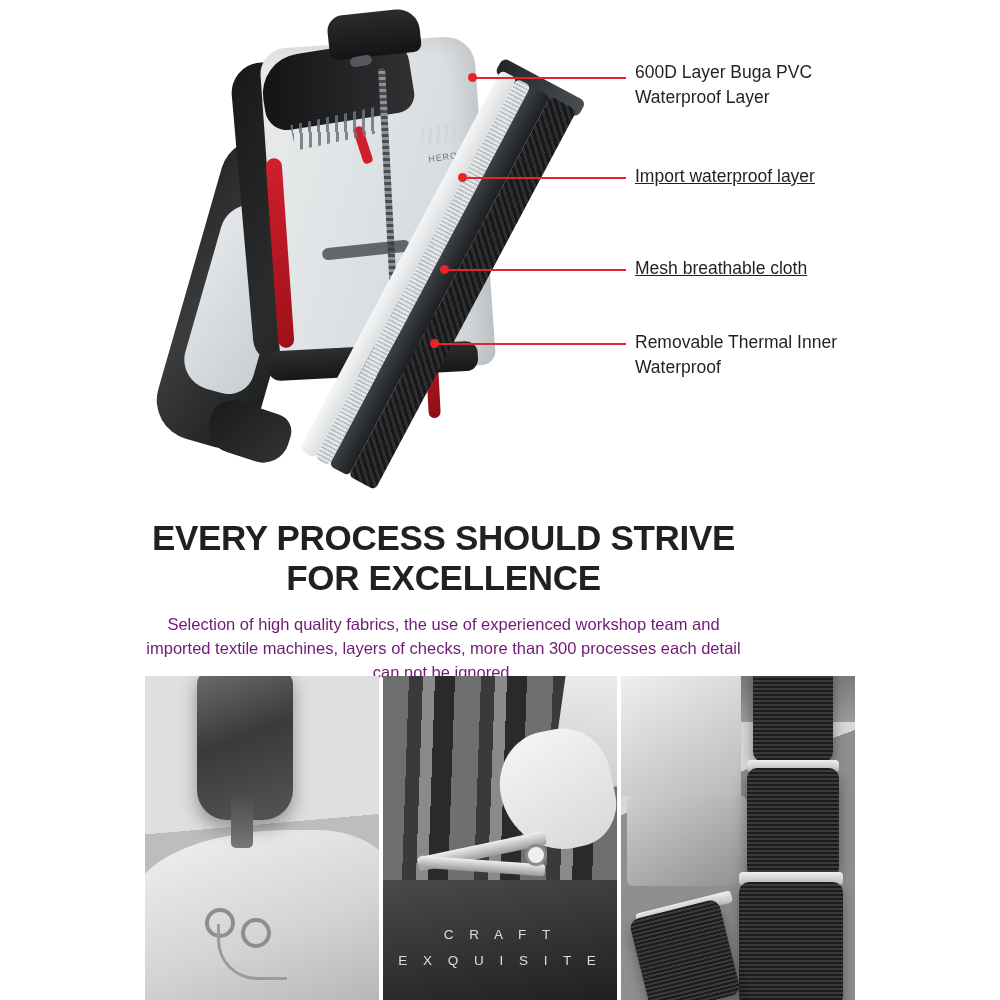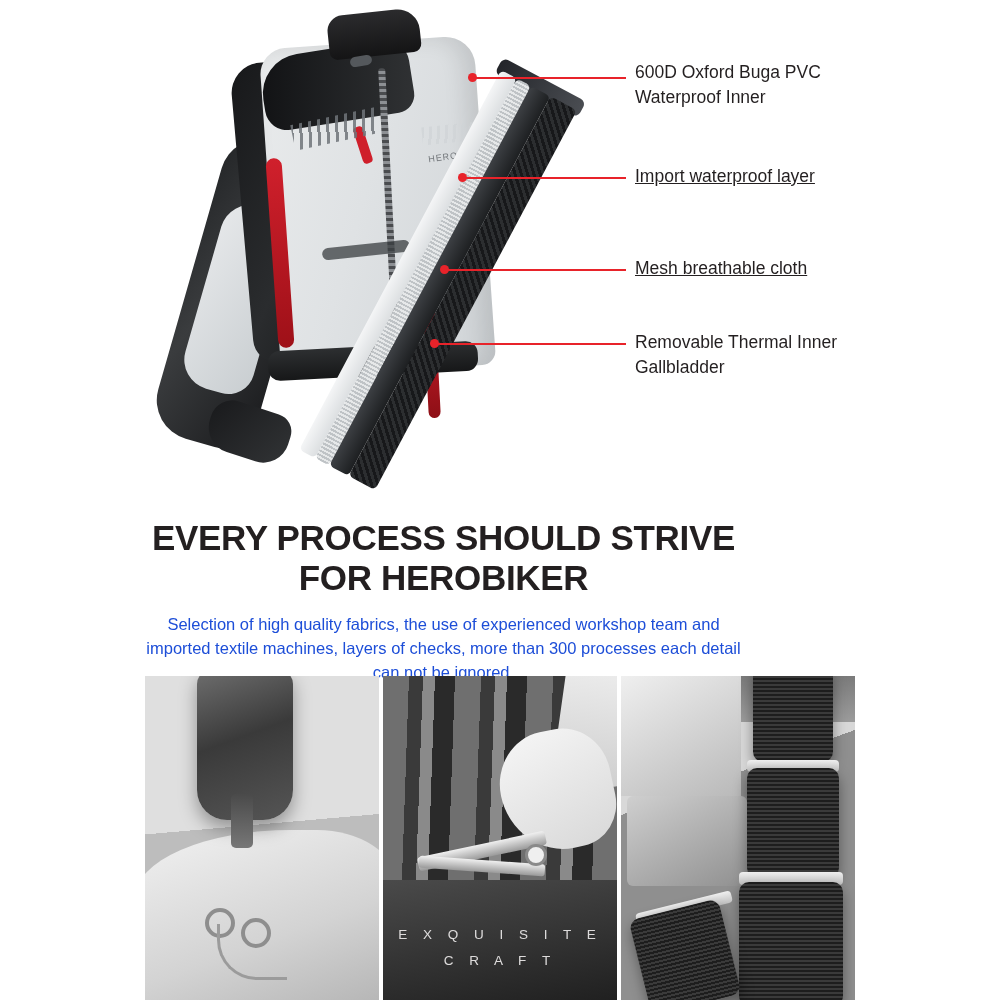--- a/index.html
+++ b/index.html
@@ -162,21 +162,21 @@
   .headline-block {
     position: absolute; top: 518px; left: 0; width: 859px; text-align: center; padding-left: 28px;
   }
   .headline {
     font-size: 35px; font-weight: bold; color: #231f20;
     letter-spacing: -0.3px; line-height: 40px;
     font-family: "Liberation Sans", sans-serif;
   }
   .subcopy {
     margin-top: 14px;
-    font-size: 16.5px; line-height: 24px; color: #1d4ed8;
+    font-size: 16.5px; line-height: 24px; color: #701a75;
     font-family: "Liberation Sans", sans-serif;
   }
 
   
   .gallery {
     position: absolute; left: 145px; top: 676px;
     width: 710px; height: 324px;
     display: flex; gap: 4px;
   }
   .panel {
@@ -320,38 +320,38 @@
     <div class="swatch">
       <div class="swatch-top"></div>
       <div class="layer layer-a"></div>
       <div class="layer layer-b"></div>
       <div class="layer layer-c"></div>
       <div class="layer layer-d"></div>
     </div>
 
     <div class="callout-dot" style="left:468px; top:73px;"></div>
     <div class="callout-line" style="left:476px; top:77px; width:150px;"></div>
-    <div class="callout-text" style="left:635px; top:60px;">600D Oxford Buga PVC Waterproof Inner</div>
+    <div class="callout-text" style="left:635px; top:60px;">600D Layer Buga PVC Waterproof Layer</div>
 
     <div class="callout-dot" style="left:458px; top:173px;"></div>
     <div class="callout-line" style="left:466px; top:177px; width:160px;"></div>
     <div class="callout-text" style="left:635px; top:164px;text-decoration:underline;">Import waterproof layer</div>
 
     <div class="callout-dot" style="left:440px; top:265px;"></div>
     <div class="callout-line" style="left:448px; top:269px; width:178px;"></div>
     <div class="callout-text" style="left:635px; top:256px;text-decoration:underline;">Mesh breathable cloth</div>
 
     <div class="callout-dot" style="left:430px; top:339px;"></div>
     <div class="callout-line" style="left:438px; top:343px; width:188px;"></div>
-    <div class="callout-text" style="left:635px; top:330px;">Removable Thermal Inner Gallbladder</div>
+    <div class="callout-text" style="left:635px; top:330px;">Removable Thermal Inner Waterproof</div>
   </div>
 
   <div class="headline-block">
     <div class="headline">EVERY PROCESS SHOULD STRIVE</div>
-    <div class="headline">FOR HEROBIKER</div>
+    <div class="headline">FOR EXCELLENCE</div>
     <div class="subcopy" style="width:600px; margin-left:auto; margin-right:auto;">Selection of high quality fabrics, the use of experienced workshop team and imported textile machines, layers of checks, more than 300 processes each detail can not be ignored.</div>
   </div>
 
   <div class="gallery">
 
     <div class="panel p1">
       <div class="fabric"></div>
       <div class="machine"></div>
       <div class="needlebar"></div>
       <div class="ring1"></div>
@@ -360,22 +360,22 @@
     </div>
 
     <div class="panel p2">
       <div class="cloth"></div>
       <div class="arm"></div>
       <div class="hand"></div>
       <div class="scissor-a"></div>
       <div class="scissor-b"></div>
       <div class="pivot"></div>
       <div class="craft-text">
+        <div>C R A F T</div>
         <div>E X Q U I S I T E</div>
-        <div>C R A F T</div>
       </div>
     </div>
 
     <div class="panel p3">
       <div class="darkband"></div>
       <div class="machine-top"></div>
       <div class="plate"></div>
       <div class="spool s1"></div>
       <div class="spool-cap c1"></div>
       <div class="spool s2"></div>

